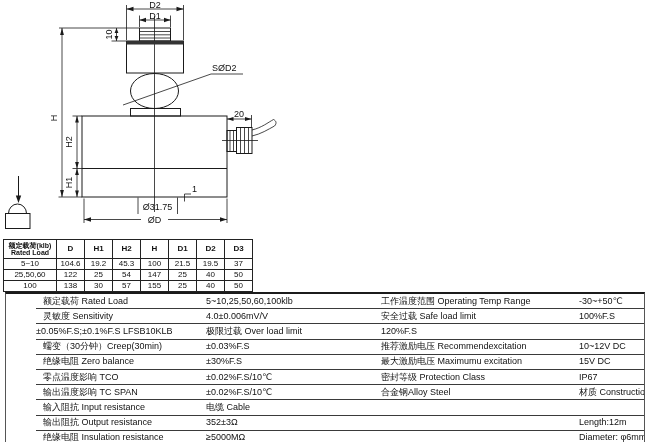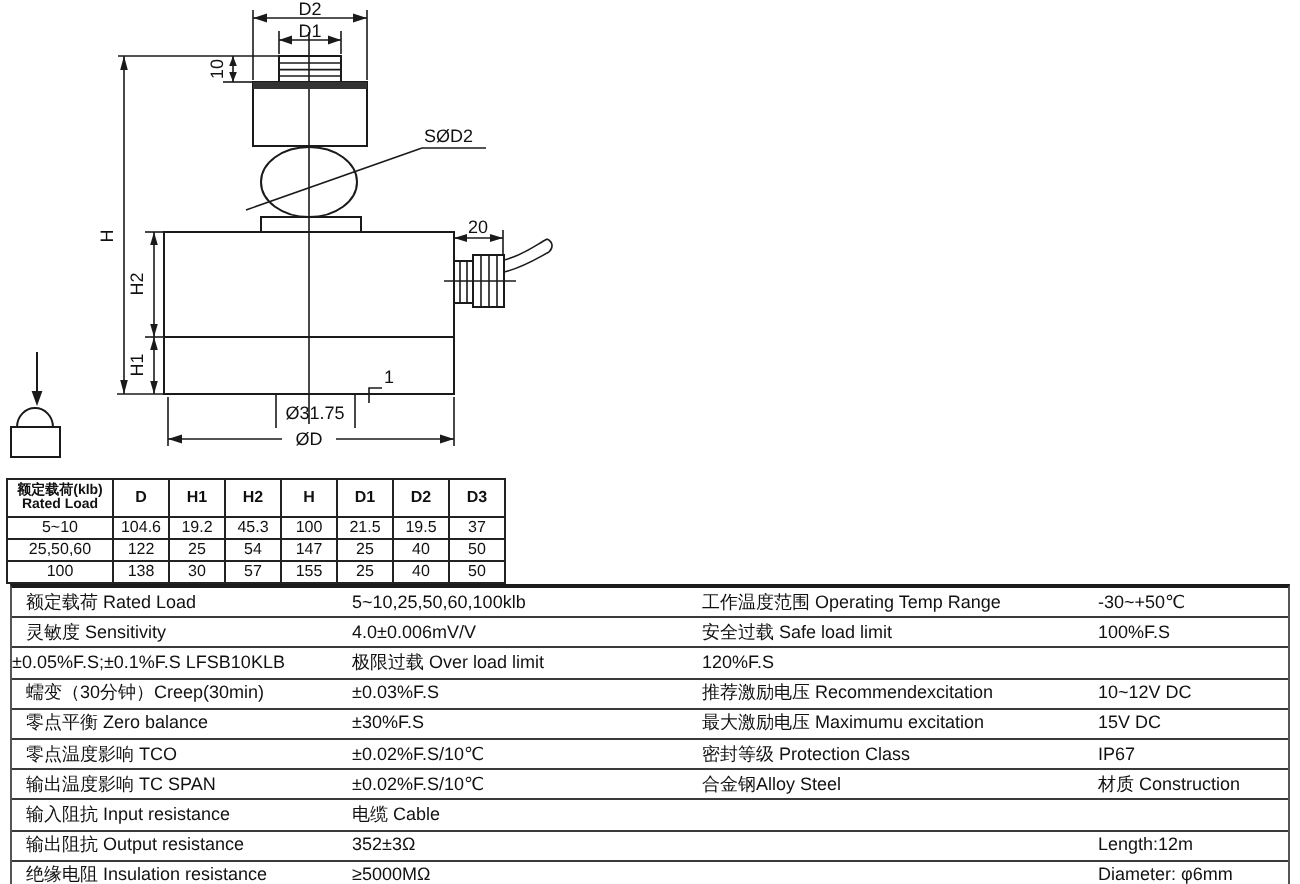--- a/index.html
+++ b/index.html
@@ -27,21 +27,21 @@
   .dim-table .hdr2{font-size:7px;font-weight:bold;}
   
   .spec-table{
     position:absolute;left:5px;top:292px;width:640px;
     border-top:2.5px solid #1b1b1b;border-bottom:2.5px solid #1b1b1b;
     border-left:1px solid #555;border-right:1px solid #555;
     box-sizing:border-box;
   }
   .spec-row{
     display:grid;grid-template-columns:170px 175px 198px 1fr;
-    height:14.2px;align-items:center;border-bottom:1px solid #3a3a3a;
+    height:14.2px;align-items:center;border-bottom:1px solid #3a3a3a;margin-left:30px;
   }
   .spec-row:last-child{border-bottom:none;}
   .spec-row span{
     font-size:9px;white-space:nowrap;overflow:hidden;display:block;line-height:13px;
   }
   .spec-row .lbl{padding-left:7px;}
 </style>
 </head>
 <body>
 
@@ -249,21 +249,21 @@
       <span>极限过载 Over load limit</span>
       <span>120%F.S</span>
     </div>
     <div class="spec-row">
       <span class="lbl">蠕变（30分钟）Creep(30min)</span>
       <span>±0.03%F.S</span>
       <span>推荐激励电压 Recommendexcitation</span>
       <span>10~12V DC</span>
     </div>
     <div class="spec-row">
-      <span class="lbl">零点平衡 Zero balance</span>
+      <span class="lbl">绝缘电阻 Zero balance</span>
       <span>±30%F.S</span>
       <span>最大激励电压 Maximumu excitation</span>
       <span>15V DC</span>
     </div>
     <div class="spec-row">
       <span class="lbl">零点温度影响 TCO</span>
       <span>±0.02%F.S/10℃</span>
       <span>密封等级 Protection Class</span>
       <span>IP67</span>
     </div>

